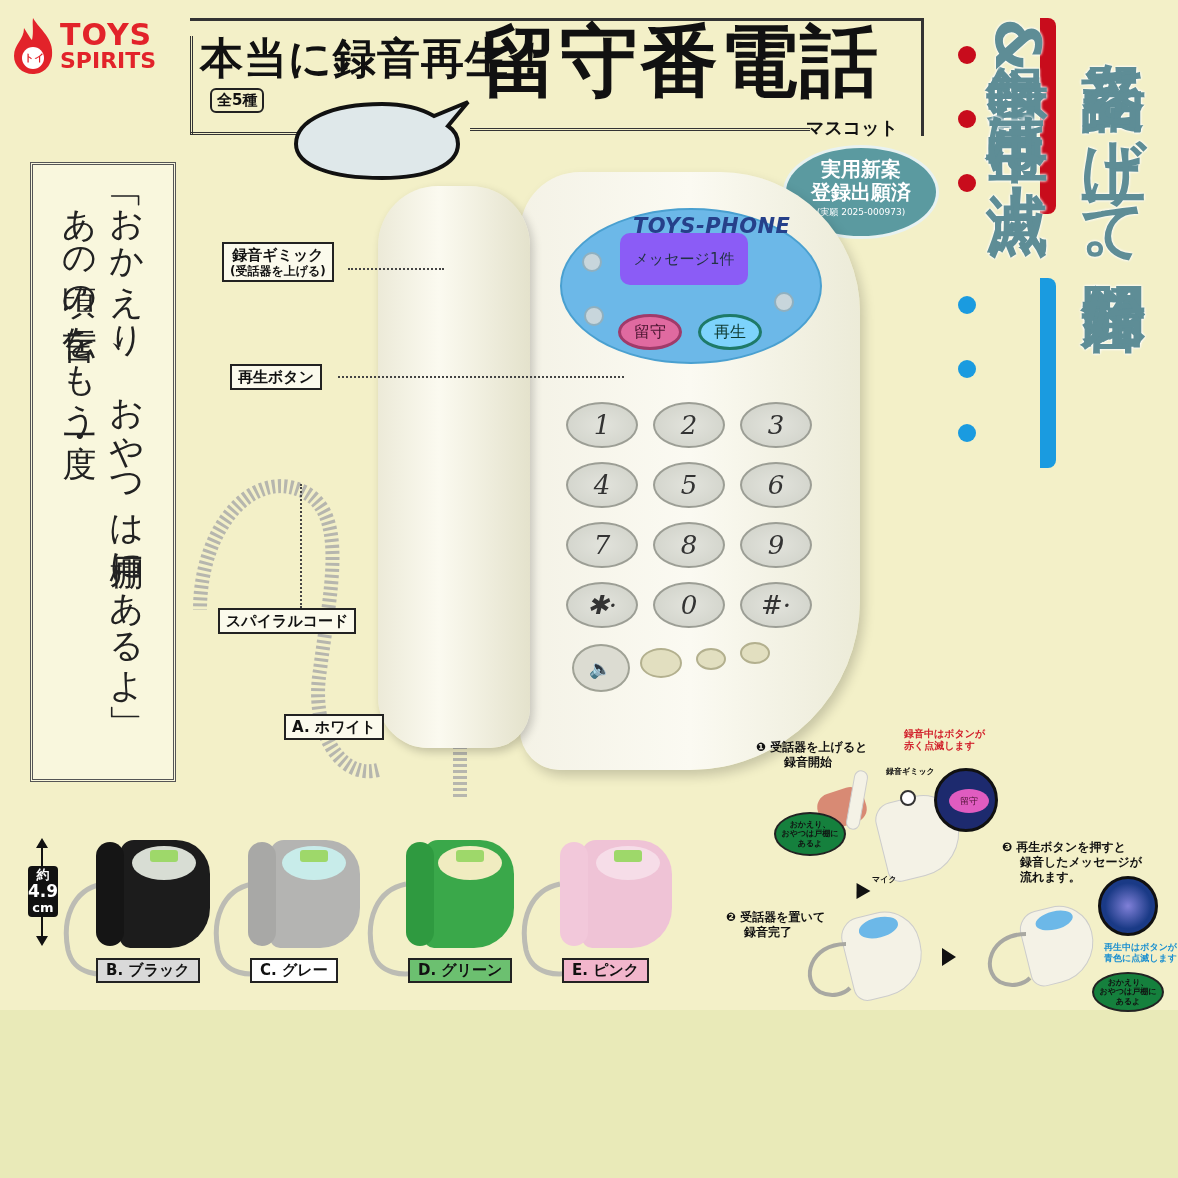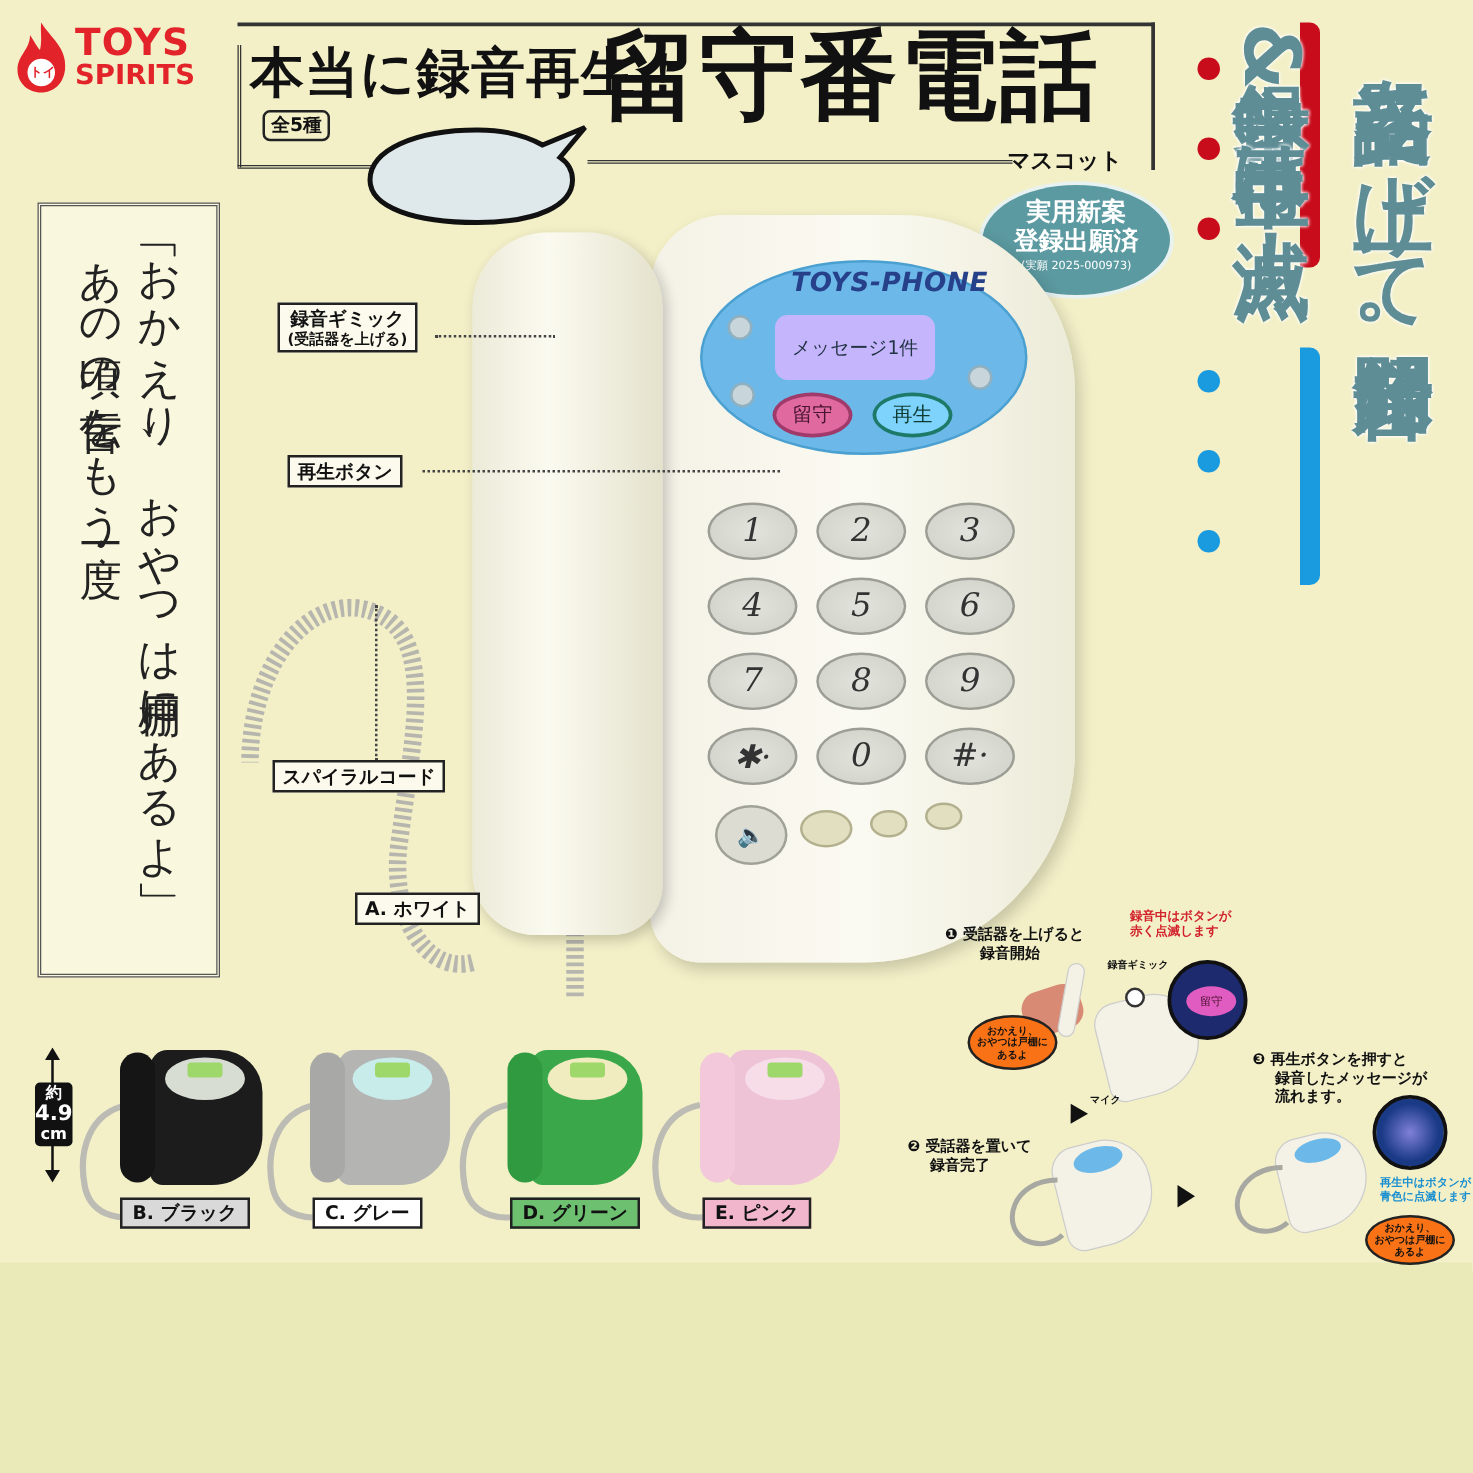--- a/index.html
+++ b/index.html
@@ -46,21 +46,21 @@
   .bar-blue{left:1040px;top:278px;width:16px;height:190px;background:#1a9be0;border-radius:0 8px 8px 0}
   .dot{width:18px;height:18px;border-radius:50%}
   .dot.red{background:#c80c1c}
   .dot.blue{background:#1a9be0}
 
   
   .phone-body{left:520px;top:172px;width:340px;height:598px;background:linear-gradient(90deg,#f4f2e6,#fbfaf2 50%,#ecebd8);border-radius:60px 140px 170px 40px;box-shadow:4px 6px 12px rgba(0,0,0,.18)}
   .handset{left:378px;top:186px;width:152px;height:562px;background:linear-gradient(90deg,#ecead8,#fbfaf0 40%,#e4e2cc);border-radius:60px 60px 40px 50px;box-shadow:3px 4px 10px rgba(0,0,0,.2)}
   .panel{left:560px;top:208px;width:262px;height:156px;border-radius:50%;background:#6cb8e8;border:2px solid #4aa0d0}
   .panel-brand{left:633px;top:214px;font-size:21px;font-weight:bold;font-style:italic;color:#26408a;letter-spacing:.5px}
-  .lcd{left:620px;top:252px;width:128px;height:52px;background:#c4b5fd;border-radius:10px;display:flex;align-items:center;justify-content:center;font-size:15px;color:#234}
+  .lcd{left:620px;top:233px;width:128px;height:52px;background:#8b5cf6;border-radius:10px;display:flex;align-items:center;justify-content:center;font-size:15px;color:#234}
   .led{width:20px;height:20px;border-radius:50%;background:#c8d6dc;border:2px solid #8fb0c0}
   .btn-rec{left:618px;top:314px;width:64px;height:36px;border-radius:50%;background:#e06aa0;border:3px solid #a03a6a;display:flex;align-items:center;justify-content:center;color:#4a1530;font-size:16px}
   .btn-play{left:698px;top:314px;width:64px;height:36px;border-radius:50%;background:#7dd3fc;border:3px solid #1e7a68;display:flex;align-items:center;justify-content:center;color:#0e3a30;font-size:16px}
   .keypad{left:566px;top:402px;width:254px;display:grid;grid-template-columns:repeat(3,72px);column-gap:15px;row-gap:14px}
   .key{height:46px;border-radius:50%;background:radial-gradient(ellipse at center,#e2e3dc,#cfd1c8);border:2px solid #9c9e95;display:flex;align-items:center;justify-content:center;font-family:"DejaVu Serif",serif;font-style:italic;font-size:26px;color:#333}
   .spk{left:572px;top:644px;width:58px;height:48px;border-radius:50%;background:#dcdcd2;border:2px solid #a0a296;display:flex;align-items:center;justify-content:center;font-size:18px}
   .smallkey{border-radius:50%;background:#e2dfc0;border:2px solid #b3b08e}
   .cord{left:190px;top:470px;width:290px;height:330px}
 
   
@@ -77,21 +77,21 @@
   .variant-label{border:2px solid #222;font-weight:bold;font-size:15px;padding:1px 8px;white-space:nowrap}
   .size-arrow{left:30px;top:838px;width:24px;height:108px}
   .size-text{left:28px;top:866px;width:30px;background:#111;color:#fff;font-weight:bold;font-size:13px;text-align:center;border-radius:4px;line-height:1.1;padding:2px 0}
   .size-text .num{font-size:17px}
 
   
   .step-title{font-weight:bold;font-size:12px;line-height:1.25;white-space:nowrap}
   .step-red{color:#d2212c;font-weight:bold;font-size:10px;line-height:1.2;white-space:nowrap}
   .step-blue{color:#1a8fd0;font-weight:bold;font-size:9px;line-height:1.2;white-space:nowrap}
   .tiny{font-size:8px;font-weight:bold}
-  .bubble{background:#f97316;border:2px solid #222;border-radius:50%;font-size:8px;font-weight:bold;text-align:center;display:flex;align-items:center;justify-content:center;line-height:1.2}
+  .bubble{background:#15803d;border:2px solid #222;border-radius:50%;font-size:8px;font-weight:bold;text-align:center;display:flex;align-items:center;justify-content:center;line-height:1.2}
   .zoom-circle{border-radius:50%;border:3px solid #111}
   .arrow-right{width:0;height:0;border-top:9px solid transparent;border-bottom:9px solid transparent;border-left:14px solid #111}
 </style>
 </head>
 <body>
 
 <div class="abs bottom-fill"></div>
 
 <div class="abs logo">
   <div class="flame">

